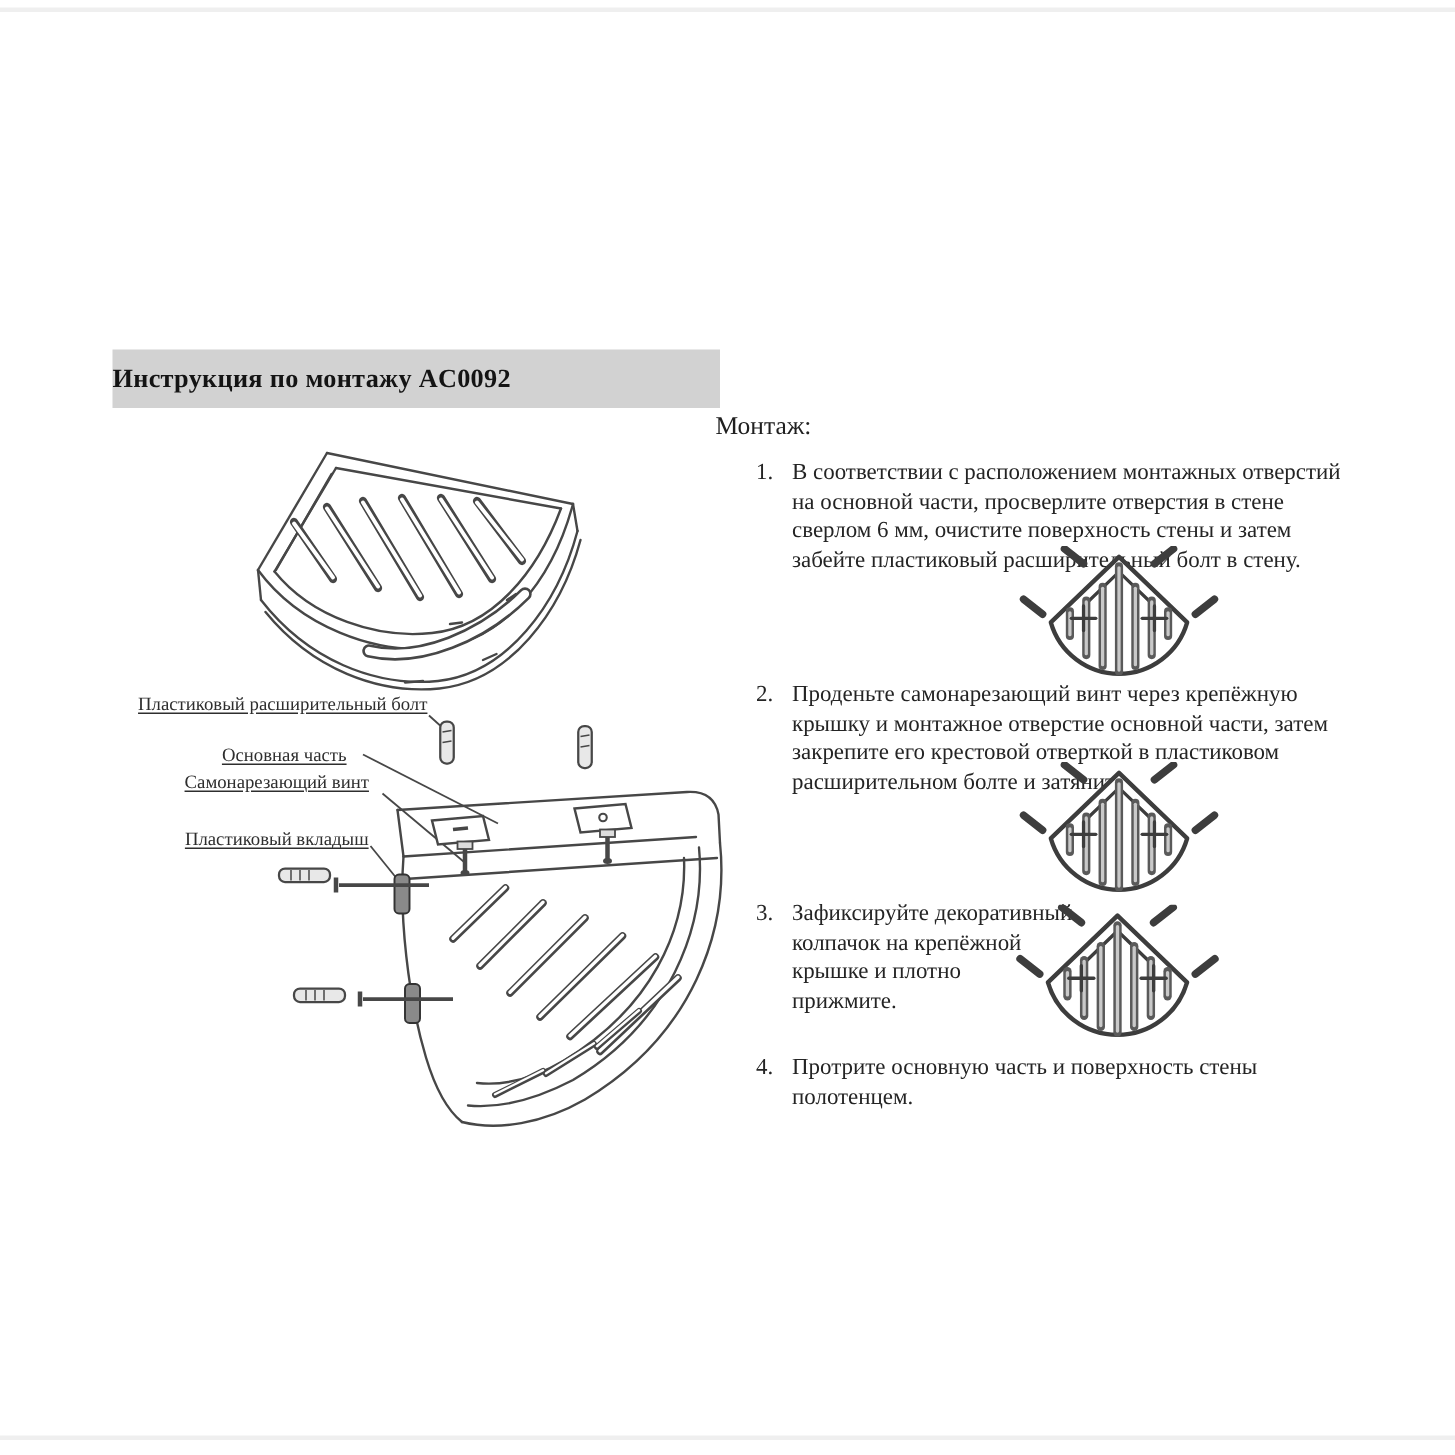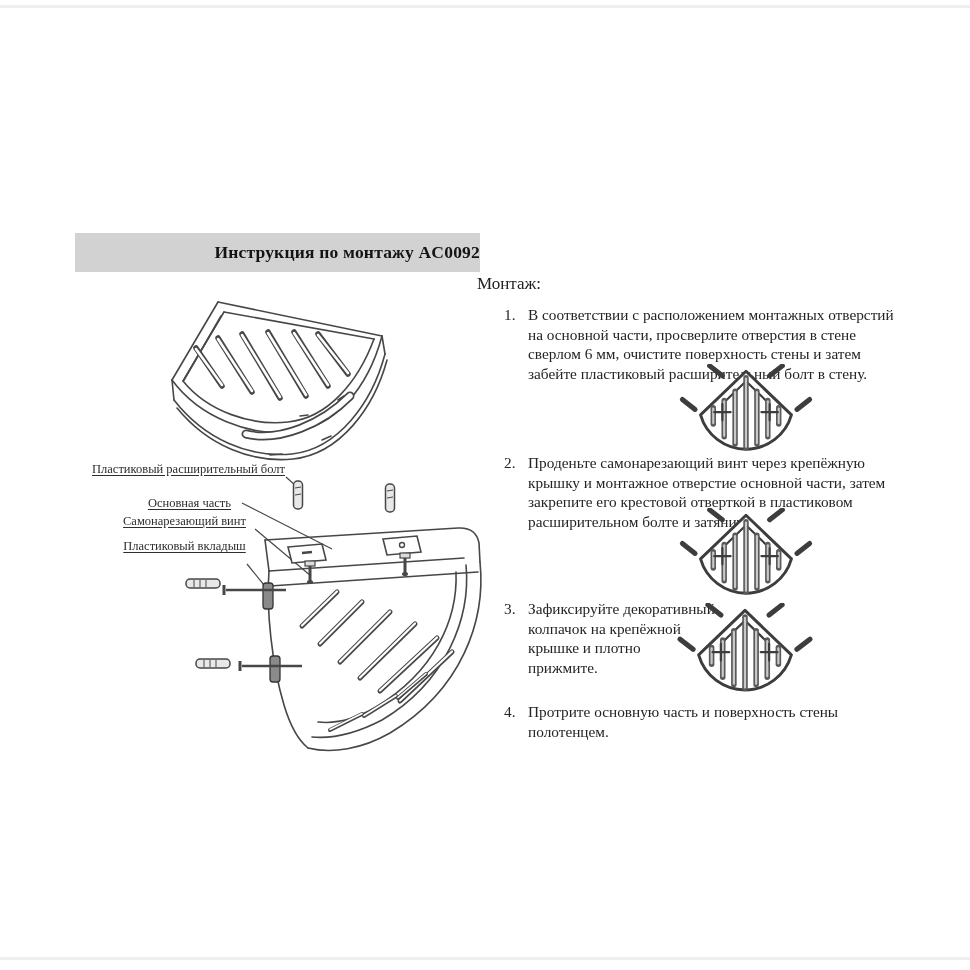--- a/index.html
+++ b/index.html
@@ -5,21 +5,21 @@
   html,body{margin:0;padding:0;background:#fff;}
   .page{
     position:relative;width:970px;height:970px;background:#ffffff;
     font-family:"Liberation Serif","DejaVu Serif",serif;overflow:hidden;
   }
   .edge-strip{position:absolute;left:0;width:970px;height:3px;background:#e9e9e9;opacity:.75;}
   .edge-top{top:5px;}
   .edge-bottom{top:957px;}
   .banner{
     position:absolute;left:75px;top:233px;width:405px;height:39px;
-    background:#d2d2d2;display:flex;align-items:center;justify-content:flex-end;
+    background:#d2d2d2;display:flex;align-items:center;justify-content:flex-start;
     font-weight:bold;font-size:17.5px;color:#141414;letter-spacing:.2px;
   }
   .drawing{position:absolute;}
   .part-label{
     position:absolute;font-size:12.5px;color:#2e2e2e;text-align:center;
     text-decoration:underline;text-underline-offset:2px;white-space:nowrap;
   }
   .mount-heading{position:absolute;left:477px;top:274px;font-size:17px;color:#202020;}
   .step{position:absolute;display:flex;font-size:15.3px;line-height:19.6px;color:#242424;}
   .step-num{width:24px;flex:none;}
@@ -204,21 +204,21 @@
     <g stroke="#ffffff" stroke-width="1.6" stroke-linecap="round">
       <line x1="240" y1="279.5" x2="272" y2="263.5"></line>
       <line x1="274" y1="265.5" x2="306" y2="245.5"></line>
       <line x1="308" y1="247.5" x2="336" y2="223.5"></line>
     </g>
   </svg>
 
   <div class="part-label" style="left:92px;top:462px;width:193px">Пластиковый расширительный болт</div>
   <div class="part-label" style="left:138px;top:496px;width:103px">Основная часть</div>
   <div class="part-label" style="left:115px;top:514px;width:139px">Самонарезающий винт</div>
-  <div class="part-label" style="left:123px;top:539px;width:123px">Пластиковый вкладыш</div>
+  <div class="part-label" style="left:123px;top:552px;width:123px">Пластиковый вкладыш</div>
 
   <div class="mount-heading">Монтаж:</div>
 
   <div class="step" style="left:504px;top:305px">
     <div class="step-num">1.</div>
     <div class="step-text">В соответствии с расположением монтажных отверстий
 на основной части, просверлите отверстия в стене
 сверлом 6 мм, очистите поверхность стены и затем
 забейте пластиковый расширительный болт в стену.</div>
   </div>

